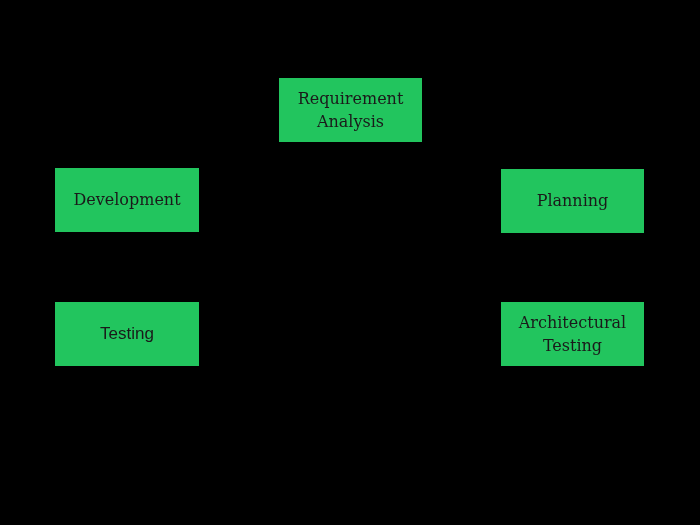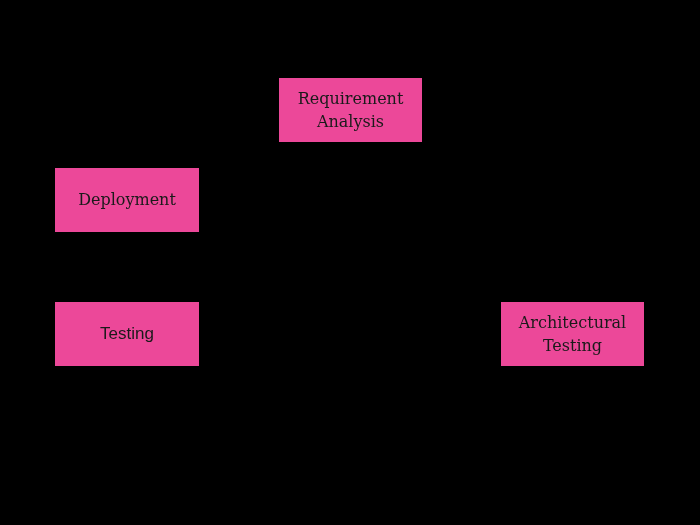--- a/index.html
+++ b/index.html
@@ -9,21 +9,21 @@
   }
   #canvas {
     position: relative;
     width: 700px;
     height: 525px;
     background: #000000;
     overflow: hidden;
   }
   .node {
     position: absolute;
-    background: #ec4899;
+    background: #22c55e;
     border: 1px solid #000000;
     box-sizing: border-box;
     color: #1a1a1a;
     display: flex;
     align-items: center;
     justify-content: center;
     text-align: center;
     font-family: "DejaVu Serif", serif;
     font-size: 16px;
     line-height: 1.45;
@@ -40,27 +40,30 @@
 </style>
 </head>
 <body>
 
 <div id="canvas">
 
   <div class="node" id="node-requirement-analysis">
     <span>Requirement Analysis</span>
   </div>
 
+  <div class="node" id="node-planning">
+    <span>Planning</span>
+  </div>
 
   <div class="node" id="node-architectural-design">
     <span>Architectural Testing</span>
   </div>
 
 
   <div class="node" id="node-testing">
     <span>Testing</span>
   </div>
 
   <div class="node" id="node-deployment">
-    <span>Deployment</span>
+    <span>Development</span>
   </div>
 
 </div>
 
 </body></html>

